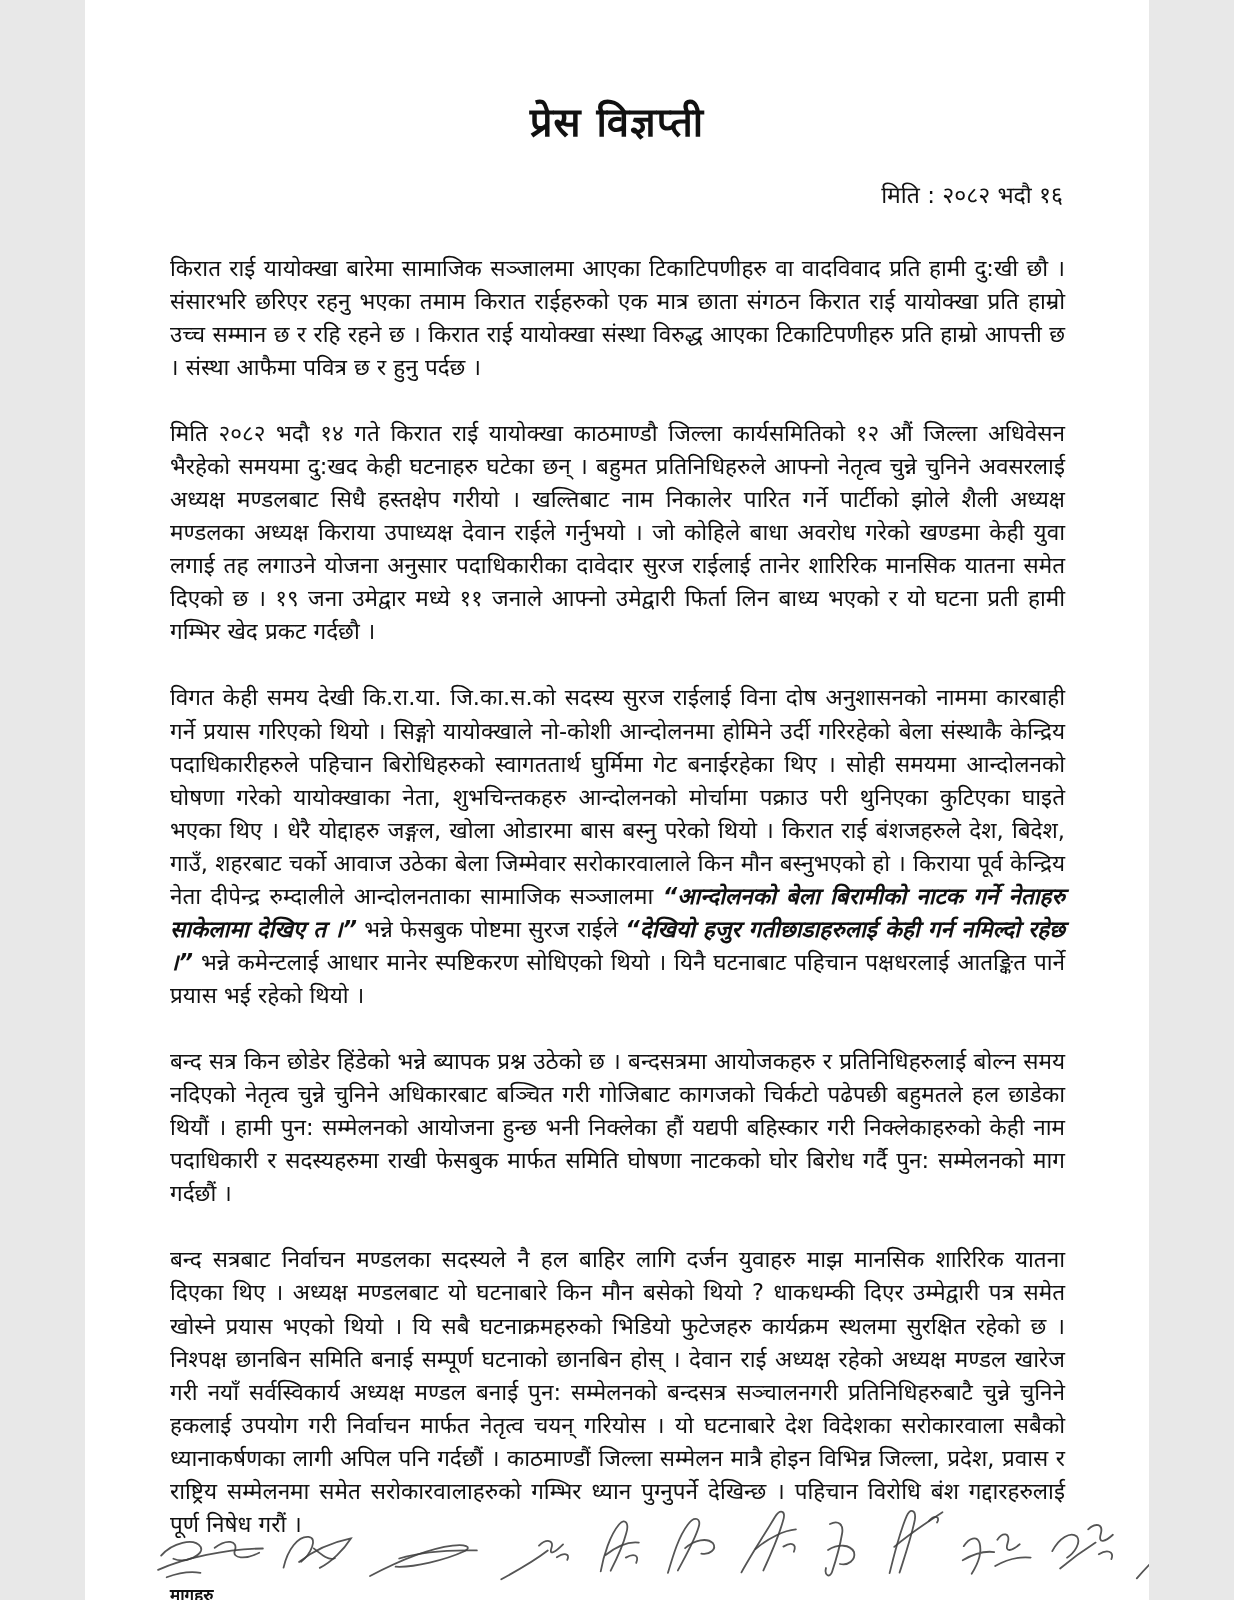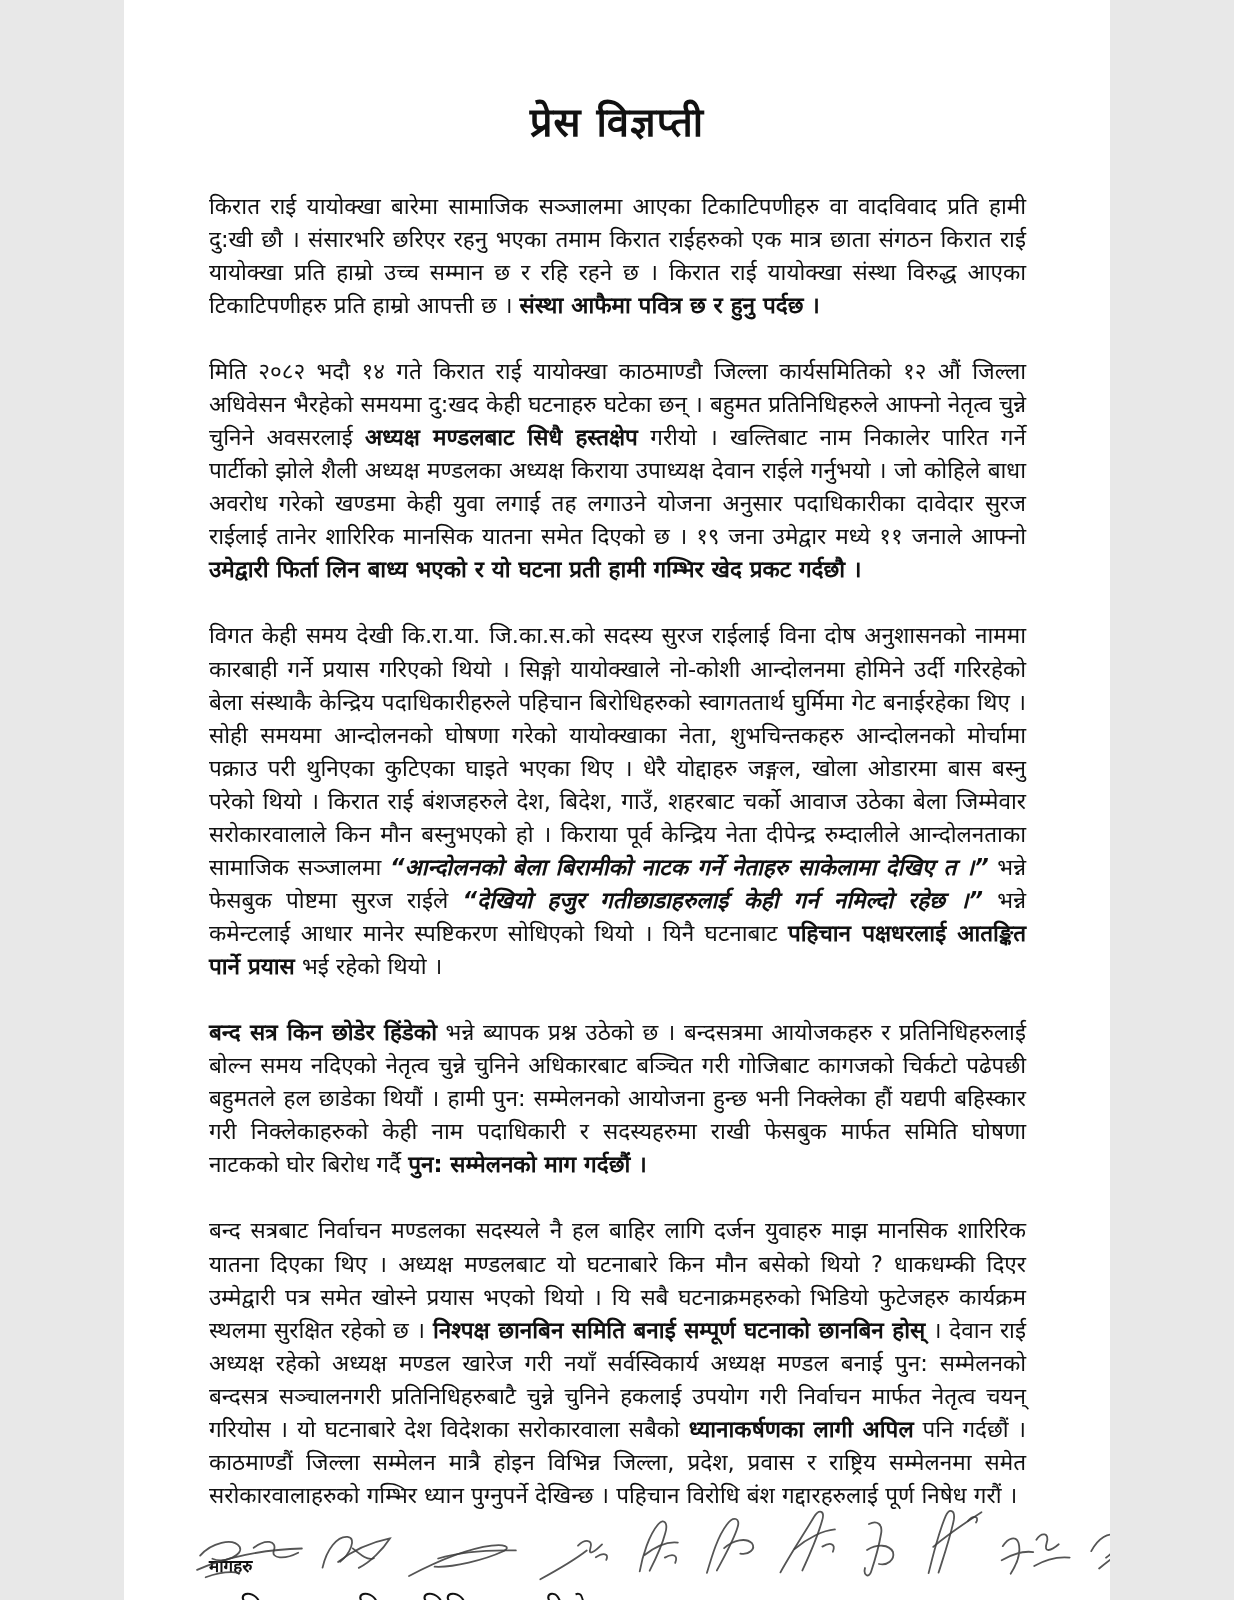--- a/index.html
+++ b/index.html
@@ -1,18 +1,18 @@
 <!DOCTYPE html>
 <html><head>
 <meta charset="utf-8">
 <style>
   html,body{margin:0;padding:0;background:#e8e8e8;}
   .page{
     position:relative;
-    width:986px;height:1600px;
+    width:1064px;height:1600px;
     margin:0 auto;
     background:#ffffff;
     color:#111111;
     font-family:"DejaVu Sans", sans-serif;
     overflow:hidden;
   }
   .title{
     padding-top:66px;
     text-align:center;
     font-size:40px;
@@ -25,21 +25,21 @@
     font-size:23px;
   }
   .content{
     margin:42px 84px 0 85px;
     font-size:22.5px;
     line-height:1.47;
     text-align:justify;
   }
   p.para{margin:0 0 33px 0;}
   .run-normal{font-weight:normal;}
-  .run-bold{font-weight:bold;}
+  .run-bold{font-weight:normal;}
   .run-bolditalic{font-weight:bold;font-style:italic;}
   .demands-heading{
     font-weight:bold;
     margin-top:42px;
     font-size:17px;
   }
   .demand-item{
     margin-top:9px;
     font-size:27px;
   }
@@ -60,20 +60,21 @@
   .signature{flex:0 0 auto;}
   .signature svg{display:block;}
 </style>
 </head>
 <body>
 
 <div class="page">
 
   <h1 class="title">प्रेस विज्ञप्ती</h1>
 
+  <div class="date-line">मिति : २०८२ भदौ १६</div>
 
   <div class="content">
     <div>
         <p class="para"><span class="run-normal">किरात राई यायोक्खा बारेमा सामाजिक सञ्जालमा आएका टिकाटिपणीहरु वा वादविवाद प्रति हामी दु:खी छौ । संसारभरि छरिएर रहनु भएका तमाम किरात राईहरुको एक मात्र छाता संगठन किरात राई यायोक्खा प्रति हाम्रो उच्च सम्मान छ र रहि रहने छ । किरात राई यायोक्खा संस्था विरुद्ध आएका टिकाटिपणीहरु प्रति हाम्रो आपत्ती छ । </span><span class="run-bold">संस्था आफैमा पवित्र छ र हुनु पर्दछ ।</span></p>
         <p class="para"><span class="run-normal">मिति २०८२ भदौ १४  गते किरात राई यायोक्खा काठमाण्डौ जिल्ला कार्यसमितिको १२ औं जिल्ला अधिवेसन भैरहेको समयमा दु:खद केही घटनाहरु घटेका छन् । बहुमत प्रतिनिधिहरुले आफ्नो नेतृत्व चुन्ने चुनिने अवसरलाई </span><span class="run-bold">अध्यक्ष मण्डलबाट सिधै हस्तक्षेप</span><span class="run-normal"> गरीयो । खल्तिबाट नाम निकालेर पारित गर्ने पार्टीको झोले शैली अध्यक्ष मण्डलका अध्यक्ष किराया उपाध्यक्ष देवान राईले गर्नुभयो । जो कोहिले बाधा अवरोध गरेको खण्डमा केही युवा लगाई तह लगाउने योजना अनुसार पदाधिकारीका दावेदार सुरज राईलाई तानेर शारिरिक मानसिक यातना समेत दिएको छ । १९ जना उमेद्वार मध्ये ११ जनाले आफ्नो </span><span class="run-bold">उमेद्वारी फिर्ता लिन बाध्य भएको र यो घटना प्रती हामी गम्भिर खेद प्रकट गर्दछौ ।</span></p>
         <p class="para"><span class="run-normal">विगत केही समय देखी कि.रा.या. जि.का.स.को सदस्य सुरज राईलाई विना दोष अनुशासनको नाममा कारबाही गर्ने प्रयास गरिएको थियो । सिङ्गो यायोक्खाले नो-कोशी आन्दोलनमा होमिने उर्दी गरिरहेको बेला संस्थाकै केन्द्रिय पदाधिकारीहरुले पहिचान बिरोधिहरुको स्वागततार्थ घुर्मिमा गेट बनाईरहेका थिए । सोही समयमा आन्दोलनको घोषणा गरेको यायोक्खाका नेता, शुभचिन्तकहरु आन्दोलनको मोर्चामा पक्राउ परी थुनिएका कुटिएका घाइते भएका थिए । धेरै योद्दाहरु जङ्गल, खोला ओडारमा बास बस्नु परेको थियो । किरात राई बंशजहरुले देश, बिदेश, गाउँ, शहरबाट चर्को आवाज उठेका बेला जिम्मेवार सरोकारवालाले किन मौन बस्नुभएको हो । किराया पूर्व केन्द्रिय नेता दीपेन्द्र रुम्दालीले आन्दोलनताका सामाजिक सञ्जालमा </span><span class="run-bolditalic">“आन्दोलनको बेला बिरामीको नाटक गर्ने नेताहरु साकेलामा देखिए त ।”</span><span class="run-normal"> भन्ने फेसबुक पोष्टमा सुरज राईले </span><span class="run-bolditalic">“देखियो हजुर गतीछाडाहरुलाई केही गर्न नमिल्दो रहेछ ।”</span><span class="run-normal"> भन्ने कमेन्टलाई आधार मानेर स्पष्टिकरण सोधिएको थियो । यिनै घटनाबाट </span><span class="run-bold">पहिचान पक्षधरलाई आतङ्कित पार्ने प्रयास</span><span class="run-normal"> भई रहेको थियो ।</span></p>
         <p class="para"><span class="run-bold">बन्द सत्र किन छोडेर हिंडेको</span><span class="run-normal"> भन्ने ब्यापक प्रश्न उठेको छ । बन्दसत्रमा आयोजकहरु र प्रतिनिधिहरुलाई बोल्न समय नदिएको नेतृत्व चुन्ने चुनिने अधिकारबाट बञ्चित गरी गोजिबाट कागजको चिर्कटो पढेपछी बहुमतले हल छाडेका थियौं । हामी पुन: सम्मेलनको आयोजना हुन्छ भनी निक्लेका हौं यद्यपी बहिस्कार गरी निक्लेकाहरुको केही नाम पदाधिकारी र सदस्यहरुमा राखी फेसबुक मार्फत समिति घोषणा नाटकको घोर बिरोध गर्दै </span><span class="run-bold">पुन: सम्मेलनको माग गर्दछौं ।</span></p>
         <p class="para"><span class="run-normal">बन्द सत्रबाट निर्वाचन मण्डलका सदस्यले नै हल बाहिर लागि दर्जन युवाहरु माझ मानसिक शारिरिक यातना दिएका थिए । अध्यक्ष मण्डलबाट यो घटनाबारे किन मौन बसेको थियो ? धाकधम्की दिएर उम्मेद्वारी पत्र समेत खोस्ने प्रयास भएको थियो । यि सबै घटनाक्रमहरुको भिडियो फुटेजहरु कार्यक्रम स्थलमा सुरक्षित रहेको छ । </span><span class="run-bold">निश्पक्ष छानबिन समिति बनाई सम्पूर्ण घटनाको छानबिन होस्</span><span class="run-normal"> । देवान राई अध्यक्ष रहेको अध्यक्ष मण्डल खारेज गरी नयाँ सर्वस्विकार्य अध्यक्ष मण्डल बनाई पुन: सम्मेलनको बन्दसत्र सञ्चालनगरी प्रतिनिधिहरुबाटै चुन्ने चुनिने हकलाई उपयोग गरी निर्वाचन मार्फत नेतृत्व चयन् गरियोस । यो घटनाबारे देश विदेशका सरोकारवाला सबैको </span><span class="run-bold">ध्यानाकर्षणका लागी अपिल</span><span class="run-normal"> पनि गर्दछौं । काठमाण्डौं जिल्ला सम्मेलन मात्रै होइन विभिन्न जिल्ला, प्रदेश, प्रवास र राष्ट्रिय सम्मेलनमा समेत सरोकारवालाहरुको गम्भिर ध्यान पुग्नुपर्ने देखिन्छ । पहिचान विरोधि बंश गद्दारहरुलाई पूर्ण निषेध गरौं ।</span></p>
       </div>
 

